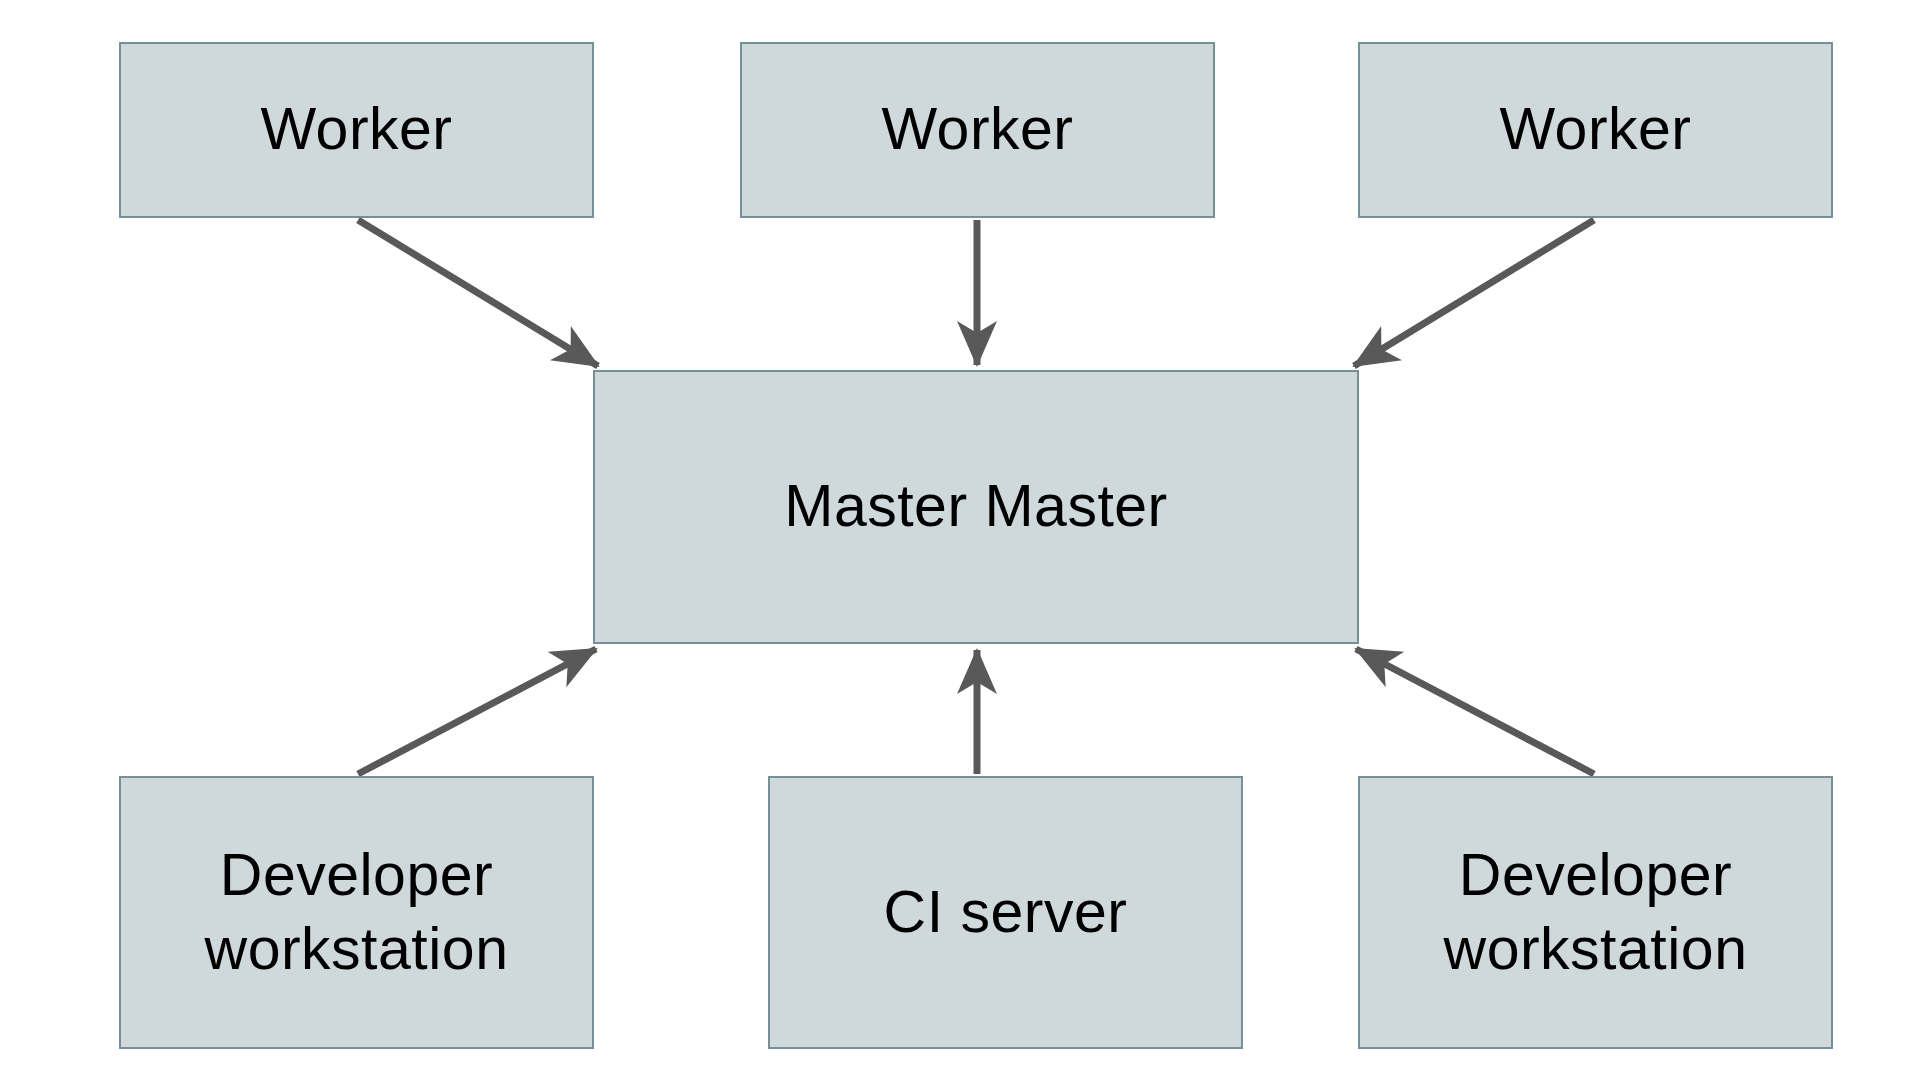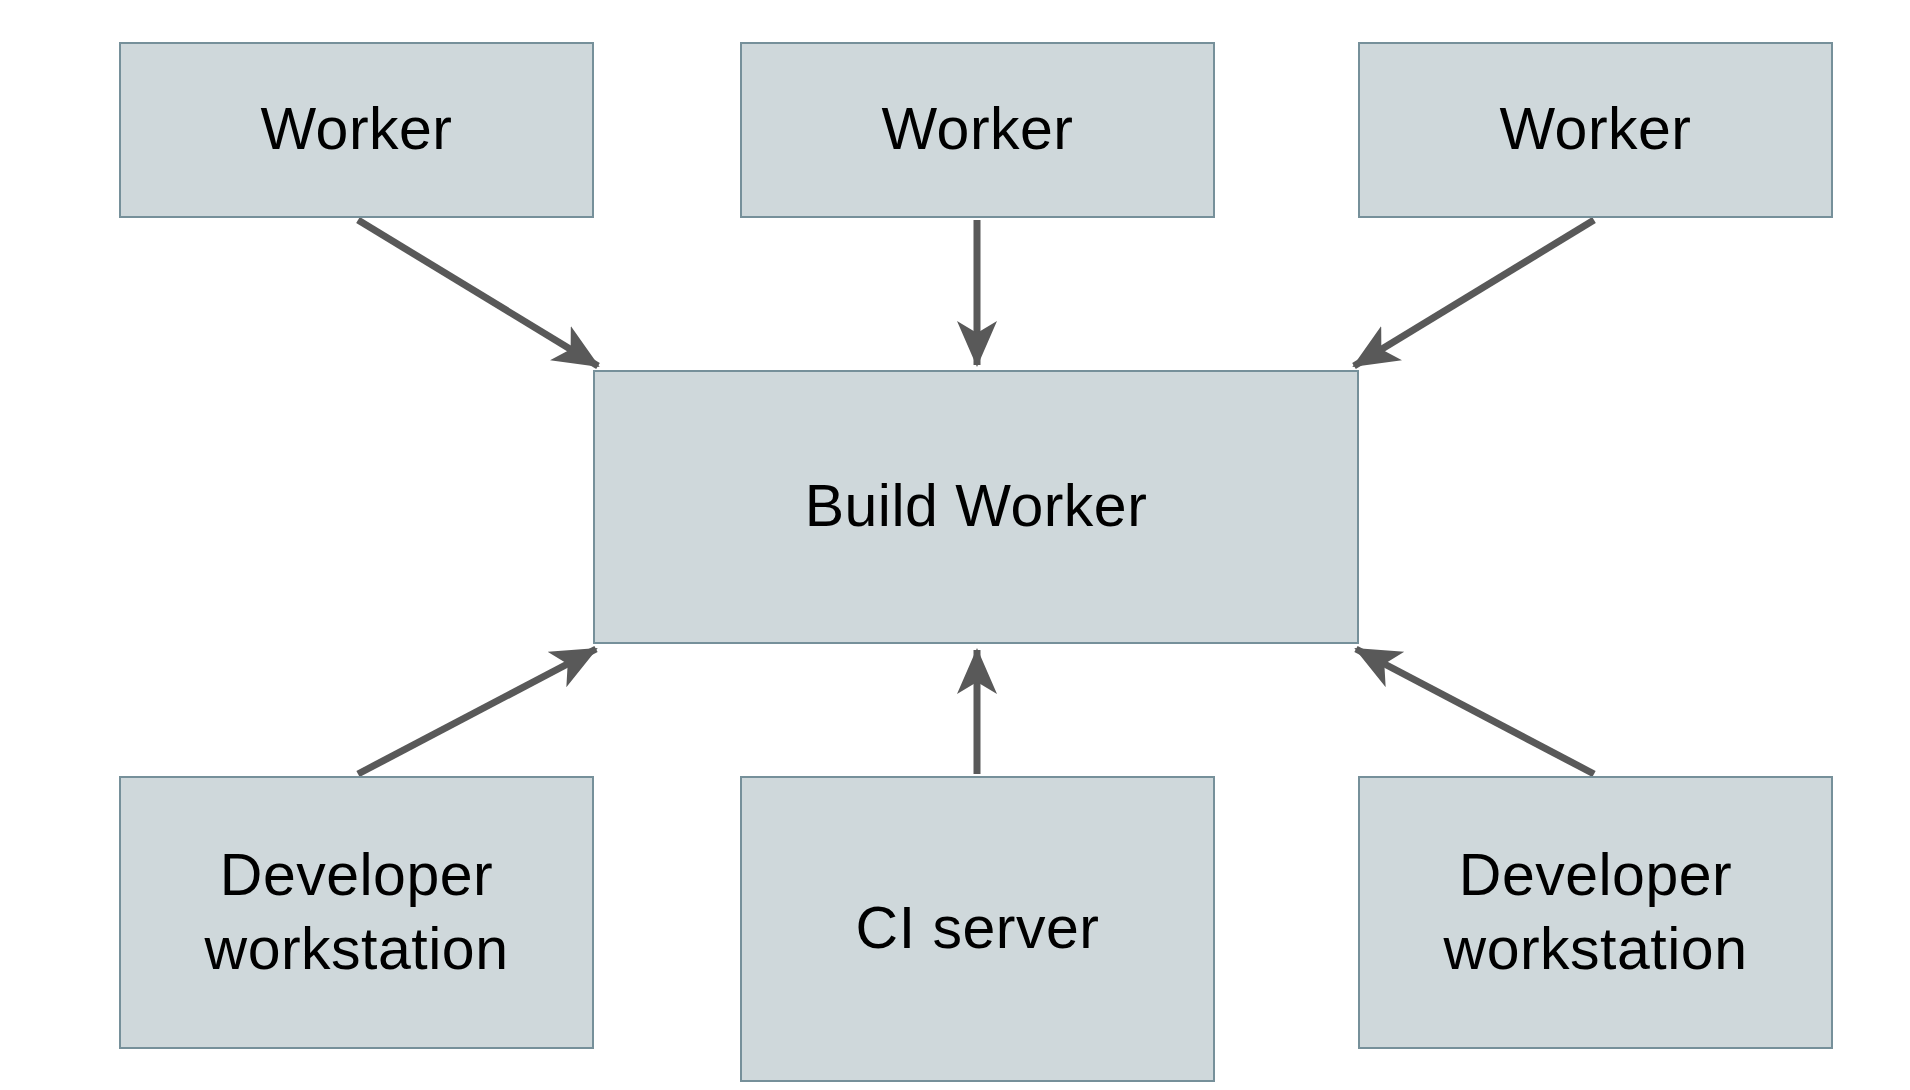--- a/index.html
+++ b/index.html
@@ -53,21 +53,21 @@
     letter-spacing:0.5px;
     white-space:pre-line;
     padding:0 28px;
   }
   
   .n-worker-1{left:119px; top:42px;  width:475px; height:176px;}
   .n-worker-2{left:740px; top:42px;  width:475px; height:176px;}
   .n-worker-3{left:1358px;top:42px;  width:475px; height:176px;}
   .n-build-master{left:593px; top:370px; width:766px; height:274px;}
   .n-dev-left {left:119px; top:776px; width:475px; height:273px;}
-  .n-ci-server{left:740px; top:776px; width:475px; height:306px;}
+  .n-ci-server{left:768px; top:776px; width:475px; height:273px;}
   .n-dev-right{left:1358px;top:776px; width:475px; height:273px;}
 </style>
 </head>
 <body>
 
 <div class="canvas">
 
   <svg class="arrow-layer" viewBox="0 0 1910 1090" width="1910" height="1090" aria-hidden="true">
     <defs>
       <marker id="ah" markerUnits="userSpaceOnUse" markerWidth="52" markerHeight="44" refX="44" refY="20" orient="auto">
@@ -88,21 +88,21 @@
 
   <div class="node n-worker-2">
     <span class="node-label">Worker</span>
   </div>
 
   <div class="node n-worker-3">
     <span class="node-label">Worker</span>
   </div>
 
   <div class="node n-build-master">
-    <span class="node-label">Build Worker</span>
+    <span class="node-label">Master Master</span>
   </div>
 
   <div class="node n-dev-left">
     <span class="node-label">Developer workstation</span>
   </div>
 
   <div class="node n-ci-server">
     <span class="node-label">CI server</span>
   </div>
 

